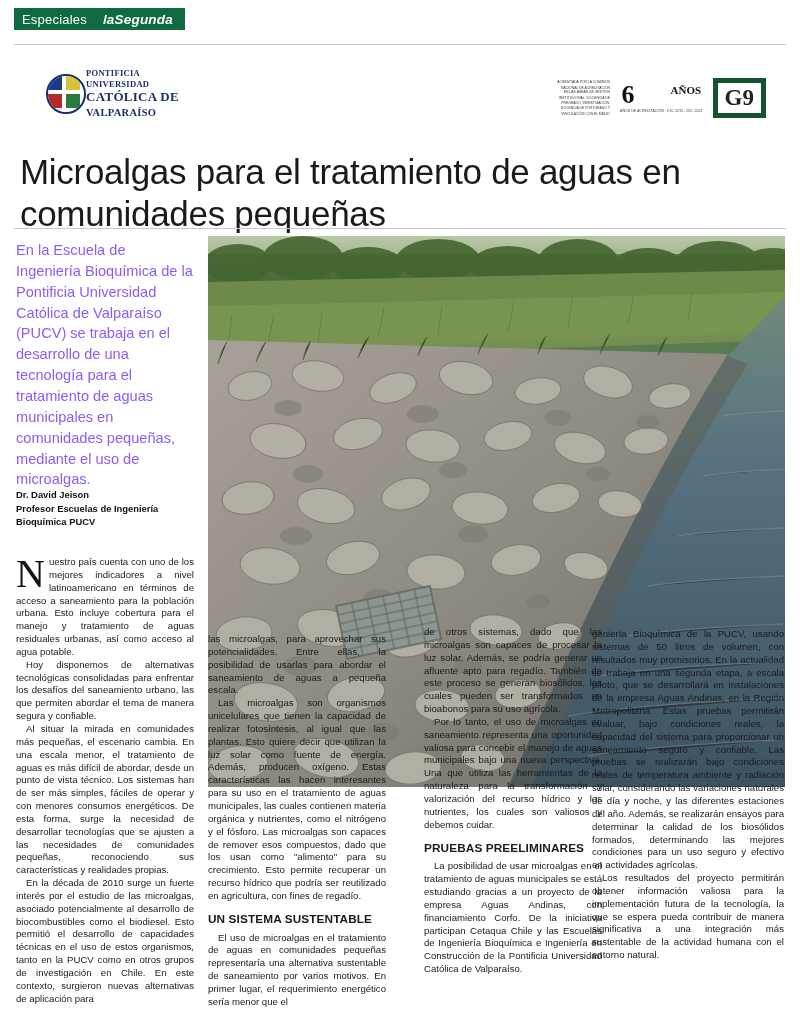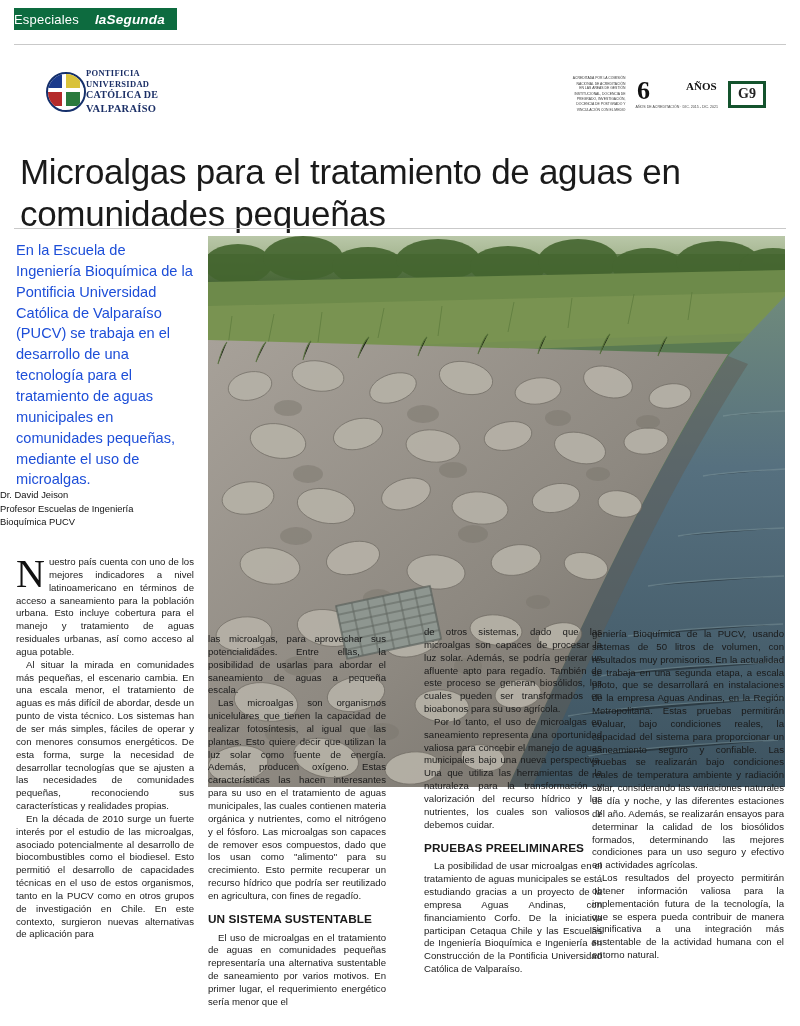--- a/index.html
+++ b/index.html
@@ -19,21 +19,21 @@
   
   .topbar {
     position: absolute;
     left: 14px;
     top: 8px;
     height: 22px;
     background: #0d6b3f;
     color: #fff;
     display: flex;
     align-items: center;
-    padding: 0 12px 0 0;
+    padding: 0 12px 0 8px;
     font-size: 13px;
     letter-spacing: .2px;
     text-align: right;
   }
   .topbar .seg {
     font-style: italic;
     font-weight: bold;
     margin-left: 16px;
     font-size: 13.5px;
   }
@@ -91,21 +91,21 @@
   }
   .logo-text {
     font-family: "Liberation Serif", serif;
     font-size: 8.5px;
     line-height: 1.25;
     color: #1b2f66;
     letter-spacing: .3px;
   }
   .logo-text .l1 { font-weight: bold; }
   .logo-text .l2 { font-weight: bold; }
-  .logo-text .l3 { font-weight: bold; font-size: 10px; }
+  .logo-text .l3 { font-weight: bold; font-size: 13px; }
   .logo-text .l4 { font-weight: bold; font-size: 10.5px; }
 
   .logo-right {
     position: absolute;
     right: 34px;
     top: 78px;
     display: flex;
     align-items: center;
     gap: 10px;
   }
@@ -127,24 +127,24 @@
     font-weight: bold;
     color: #111;
   }
   .six-box .six sup { font-size: 11px; margin-left: 36px; }
   .six-box .sub {
     font-size: 3.6px;
     color: #444;
     margin-top: 2px;
   }
   .g9 {
-    border: 3px solid #14532d;
+    border: 5px solid #14532d;
     padding: 3px 7px 4px;
     font-family: "Liberation Serif", serif;
-    font-size: 14px;
+    font-size: 23px;
     font-weight: bold;
     color: #222;
     line-height: 1;
   }
 
   
   .headline {
     position: absolute;
     left: 20px;
     top: 128px;
@@ -166,29 +166,29 @@
   }
 
   
   .lead {
     position: absolute;
     left: 16px;
     top: 240px;
     width: 178px;
     font-size: 14.6px;
     line-height: 1.43;
-    color: #1d4ed8;
+    color: #8b5cf6;
   }
   .byline {
     position: absolute;
-    left: 0;
+    left: 16px;
     top: 488px;
     width: 178px;
     font-size: 9.4px;
-    font-weight: normal;
+    font-weight: bold;
     line-height: 1.45;
     color: #111;
   }
 
   
   .photo {
     position: absolute;
     left: 208px;
     top: 236px;
     width: 577px;
@@ -427,20 +427,21 @@
         <path d="M270,118 q5,-15 10,-20"></path>
     <path d="M330,118 q3,-13 8,-18"></path>
         <path d="M392,118 q5,-15 10,-20"></path>
     <path d="M450,120 q4,-14 9,-19"></path>
   </g>
 </svg>
 </div>
 
 <div class="col col1">
   <p class="first"><span class="dropcap">N</span><span>uestro país cuenta con uno de los mejores indicadores a nivel latinoamericano en términos de acceso a saneamiento para la población urbana. Esto incluye cobertura para el manejo y tratamiento de aguas residuales urbanas, así como acceso al agua potable.</span></p>
+  <p>Hoy disponemos de alternativas tecnológicas consolidadas para enfrentar los desafíos del saneamiento urbano, las que permiten abordar el tema de manera segura y confiable.</p>
   <p>Al situar la mirada en comunidades más pequeñas, el escenario cambia. En una escala menor, el tratamiento de aguas es más difícil de abordar, desde un punto de vista técnico. Los sistemas han de ser más simples, fáciles de operar y con menores consumos energéticos. De esta forma, surge la necesidad de desarrollar tecnologías que se ajusten a las necesidades de comunidades pequeñas, reconociendo sus características y realidades propias.</p>
   <p>En la década de 2010 surge un fuerte interés por el estudio de las microalgas, asociado potencialmente al desarrollo de biocombustibles como el biodiesel. Esto permitió el desarrollo de capacidades técnicas en el uso de estos organismos, tanto en la PUCV como en otros grupos de investigación en Chile. En este contexto, surgieron nuevas alternativas de aplicación para</p>
 </div>
 
 <div class="col col2">
   <p class="first">las microalgas, para aprovechar sus potencialidades. Entre ellas, la posibilidad de usarlas para abordar el saneamiento de aguas a pequeña escala.</p>
   <p>Las microalgas son organismos unicelulares que tienen la capacidad de realizar fotosíntesis, al igual que las plantas. Esto quiere decir que utilizan la luz solar como fuente de energía. Además, producen oxígeno. Estas características las hacen interesantes para su uso en el tratamiento de aguas municipales, las cuales contienen materia orgánica y nutrientes, como el nitrógeno y el fósforo. Las microalgas son capaces de remover esos compuestos, dado que los usan como "alimento" para su crecimiento. Esto permite recuperar un recurso hídrico que podría ser reutilizado en agricultura, con fines de regadío.</p>
   <h3>UN SISTEMA SUSTENTABLE</h3>
   <p>El uso de microalgas en el tratamiento de aguas en comunidades pequeñas representaría una alternativa sustentable de saneamiento por varios motivos. En primer lugar, el requerimiento energético sería menor que el</p>
 </div>

